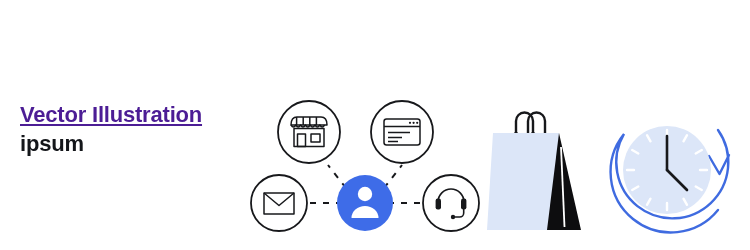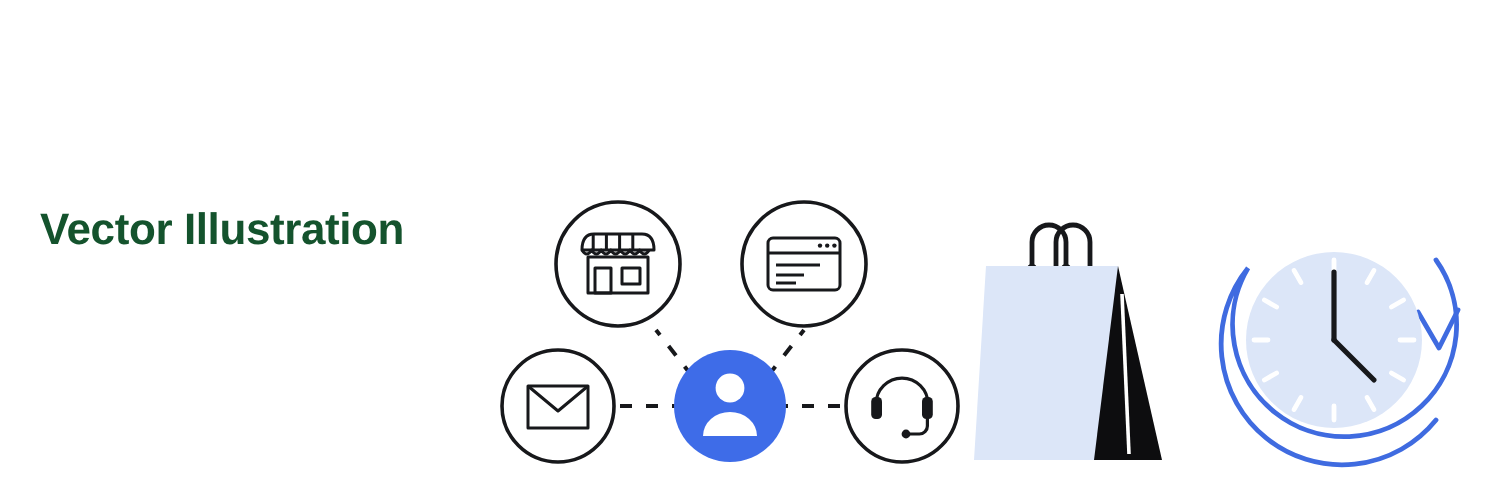--- a/index.html
+++ b/index.html
@@ -24,21 +24,21 @@
     left: 20px;
     top: 100px;
     width: 230px;
     font-weight: bold;
     font-size: 22px;
     line-height: 1.32;
     letter-spacing: -0.2px;
     color: #14161a;
   }
   .headline .ln { display: block; white-space: nowrap; }
-  .headline .accent { color: #14532d; }
+  .headline .accent { color: #4c1d95; text-decoration: underline; }
 
   
   .cluster {
     position: absolute;
     left: 250px;
     top: 95px;
     width: 230px;
     height: 150px;
   }
   .cluster svg { display: block; }
@@ -63,20 +63,21 @@
   }
   .clock svg { display: block; }
 </style>
 </head>
 <body>
 
 <div id="banner">
 
   <div class="headline">
     <span class="ln accent">Vector Illustration</span>
+    <span class="ln">ipsum</span>
   </div>
 
   <div class="cluster">
     <svg width="230" height="150" viewBox="0 0 230 150" xmlns="http://www.w3.org/2000/svg">
 
       <g stroke="#17181B" stroke-width="2" fill="none" stroke-linecap="butt">
         <line x1="60" y1="108" x2="92" y2="108" stroke-dasharray="6 7"></line>
         <line x1="138" y1="108" x2="170" y2="108" stroke-dasharray="6 7"></line>
         <line x1="96" y1="93" x2="78" y2="70" stroke-dasharray="6 7"></line>
         <line x1="134" y1="93" x2="152" y2="70" stroke-dasharray="6 7"></line>

